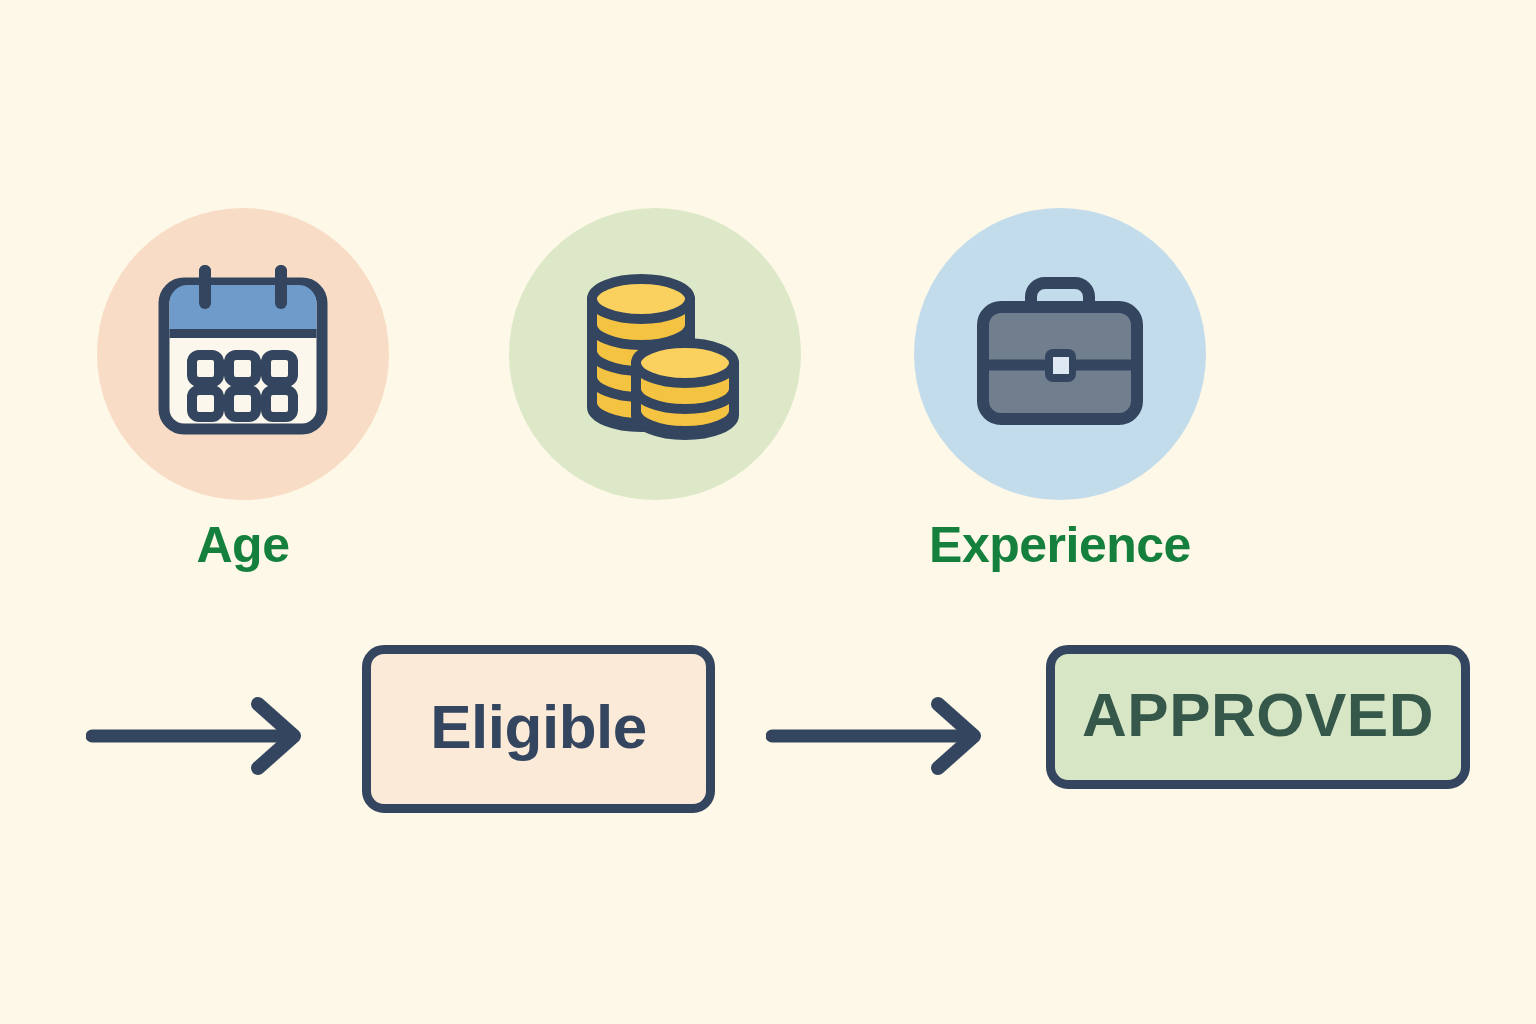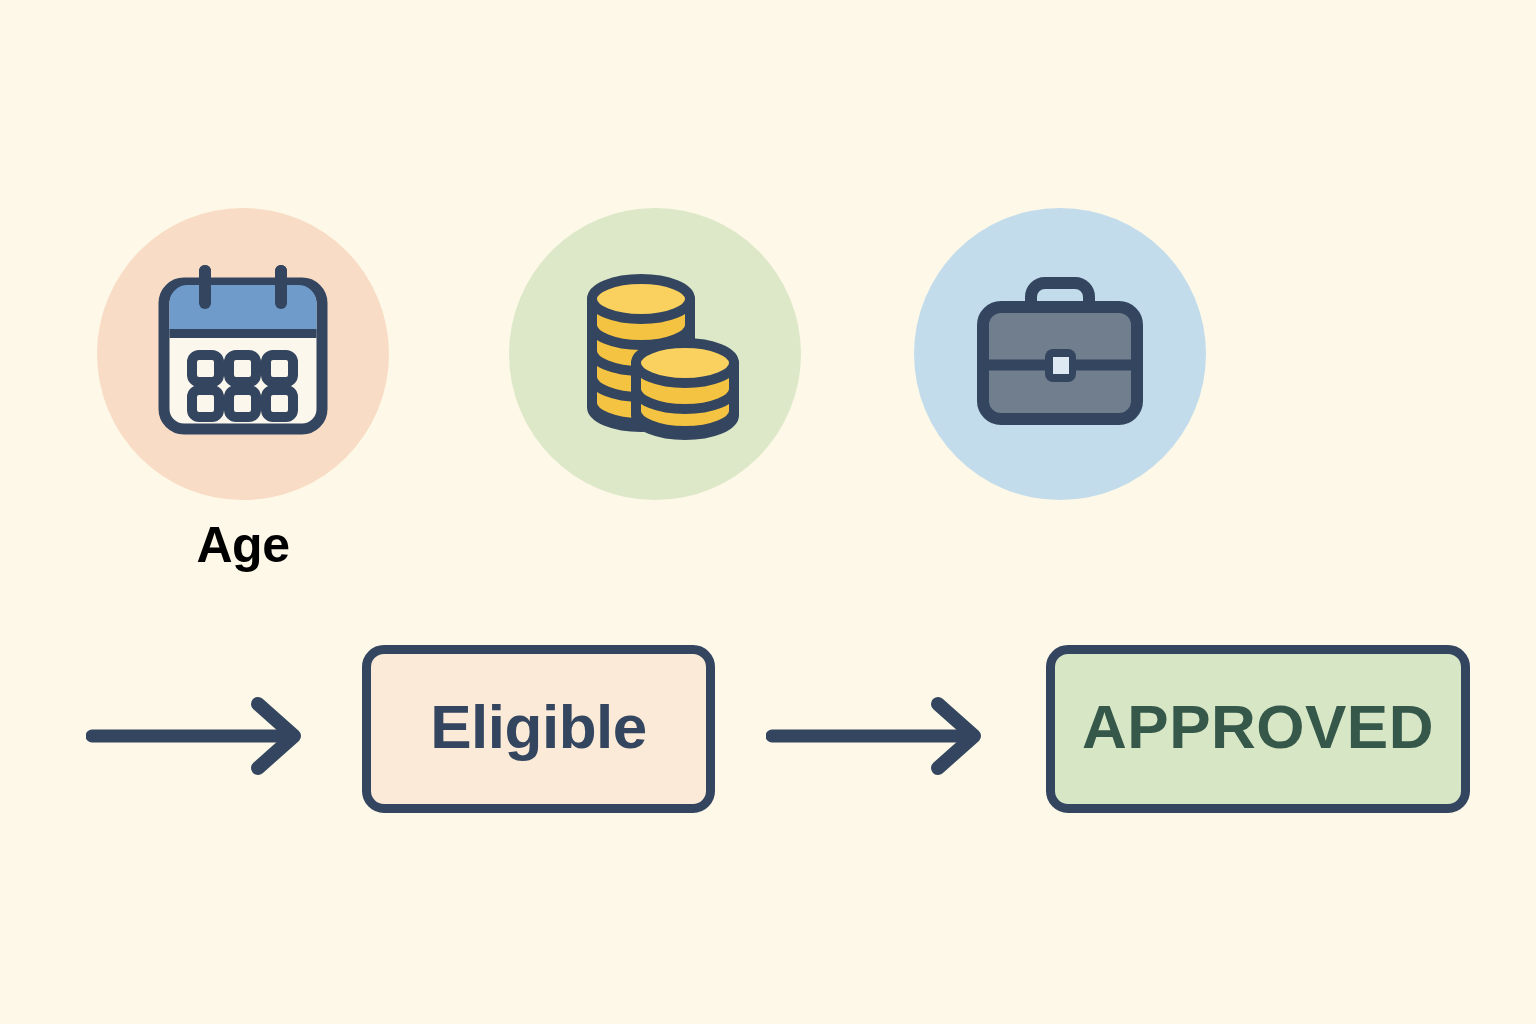--- a/index.html
+++ b/index.html
@@ -34,21 +34,21 @@
     margin: 0 auto;
     display: flex;
     align-items: center;
     justify-content: center;
     position: relative;
   }
   .feature-label {
     margin-top: 20px;
     font-size: 50px;
     font-weight: 600;
-    color: #000000;
+    color: #15803d;
     letter-spacing: -0.5px;
     line-height: 1;
     white-space: nowrap;
   }
 
   #feature-age      { left: 88px;  top: 208px; }
   #feature-income   { left: 500px; top: 208px; }
   #feature-exp      { left: 905px; top: 208px; }
 
   #feature-age .feature-circle    { background: #F9DCC5; }
@@ -89,21 +89,21 @@
     color: #33455F;
     letter-spacing: -0.5px;
     line-height: 1;
     padding-bottom: 4px;
   }
 
   #box-approved {
     left: 1046px;
     top: 645px;
     width: 424px;
-    height: 168px;
+    height: 144px;
     background: #D7E6C4;
   }
   #box-approved .flow-box-label {
     font-size: 62px;
     font-weight: 700;
     color: #35584B;
     letter-spacing: 0.5px;
     line-height: 1;
     padding-bottom: 4px;
   }
@@ -174,20 +174,21 @@
         <path d="M66,52 v-14 a14,14 0 0 1 14,-14 h30 a14,14 0 0 1 14,14 v14" fill="none" stroke="#33455F" stroke-width="12" stroke-linecap="round"></path>
 
         <rect x="18" y="48" width="154" height="112" rx="18" fill="#717E8E" stroke="#33455F" stroke-width="12"></rect>
 
         <path d="M24,106 h142" fill="none" stroke="#33455F" stroke-width="11"></path>
 
         <rect x="80" y="90" width="31" height="33" rx="8" fill="#33455F"></rect>
         <rect x="88" y="98" width="16" height="17" fill="#DDE8F2"></rect>
       </svg>
     </div>
+    <div class="feature-label">Experience</div>
   </div>
 
   <div class="arrow" id="arrow-1">
     <svg width="228" height="84" viewBox="0 0 228 84">
       <path d="M6,42 H196" stroke="#33455F" stroke-width="13" stroke-linecap="round" fill="none"></path>
       <path d="M172,10 L208,42 L172,74" stroke="#33455F" stroke-width="14" stroke-linecap="round" stroke-linejoin="round" fill="none"></path>
     </svg>
   </div>
 
   <div class="flow-box" id="box-eligible">

